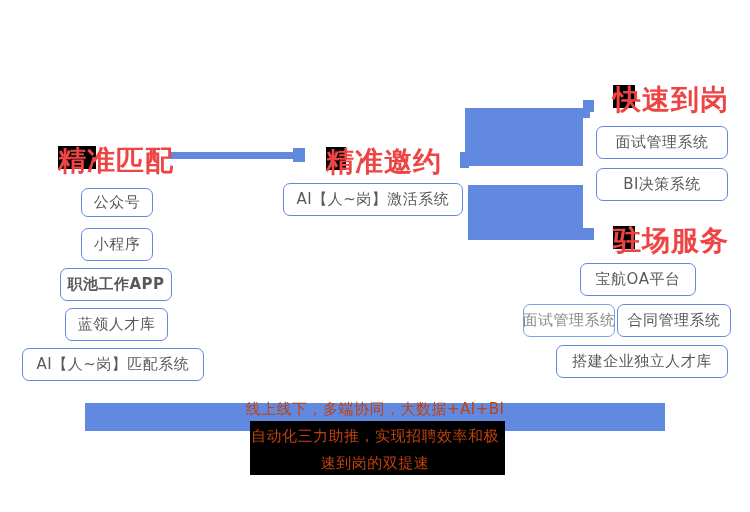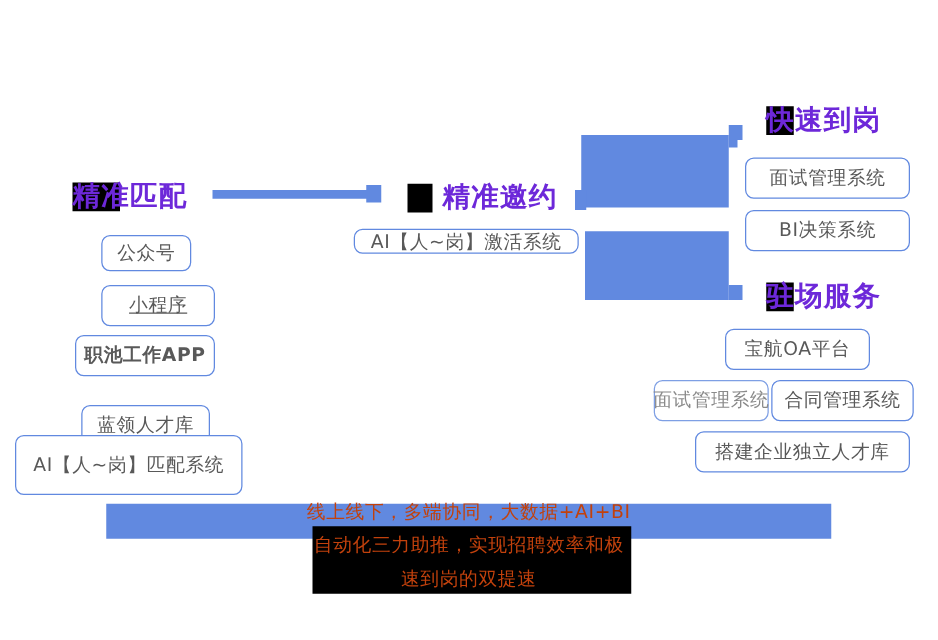--- a/index.html
+++ b/index.html
@@ -35,23 +35,23 @@
     letter-spacing: 0.5px;
   }
   .pill.faint {
     color: #8a8a8a;
     border-color: #7E9FE4;
   }
 
   
   .heading {
     position: absolute;
-    font-size: 22px;
+    font-size: 28px;
     font-weight: bold;
-    color: #6d28d9;
+    color: #ef4444;
     line-height: 1;
     white-space: nowrap;
     letter-spacing: 1px;
     z-index: 6;
   }
 
   
   .blue-rect {
     position: absolute;
     background: #6189E0;
@@ -97,35 +97,35 @@
   <div class="blue-rect" style="left:583px; top:228px; width:11px; height:12px;"></div>
 
   <div class="connector" style="left:170px; top:152px; width:125px; height:7px;"></div>
   <div class="connector-head" style="left:293px; top:148px; width:12px; height:14px;"></div>
   <div class="connector" style="left:460px; top:152px; width:9px; height:16px;"></div>
 
   <div class="black-rect" style="left:58px; top:146px; width:38px; height:23px; z-index:5;"></div>
   <div class="heading" style="left:58px; top:147px;">精准匹配</div>
 
   <div class="black-rect" style="left:326px; top:147px; width:20px; height:23px; z-index:5;"></div>
-  <div class="heading" style="left:326px; top:148px;margin-left:28px;">精准邀约</div>
+  <div class="heading" style="left:326px; top:148px;">精准邀约</div>
 
   <div class="black-rect" style="left:613px; top:85px; width:22px; height:23px; z-index:5;"></div>
   <div class="heading" style="left:613px; top:86px;">快速到岗</div>
 
   <div class="black-rect" style="left:613px; top:226px; width:22px; height:23px; z-index:5;"></div>
   <div class="heading" style="left:613px; top:227px;">驻场服务</div>
 
   <div class="pill" style="left:81px; top:188px; width:72px; height:29px;">公众号</div>
-  <div class="pill" style="left:81px; top:228px; width:91px; height:33px;text-decoration:underline;">小程序</div>
+  <div class="pill" style="left:81px; top:228px; width:72px; height:33px;">小程序</div>
   <div class="pill" style="left:60px; top:268px; width:112px; height:33px;font-weight:bold;">职池工作APP</div>
-  <div class="pill" style="left:65px; top:308px; width:103px; height:33px;margin-top:16px;">蓝领人才库</div>
-  <div class="pill" style="left:12px; top:348px; width:182px; height:48px;">AI【人~岗】匹配系统</div>
+  <div class="pill" style="left:65px; top:308px; width:103px; height:33px;">蓝领人才库</div>
+  <div class="pill" style="left:22px; top:348px; width:182px; height:33px;">AI【人~岗】匹配系统</div>
 
-  <div class="pill" style="left:283px; top:183px; width:180px; height:20px;">AI【人~岗】激活系统</div>
+  <div class="pill" style="left:283px; top:183px; width:180px; height:33px;">AI【人~岗】激活系统</div>
 
   <div class="pill" style="left:596px; top:126px; width:132px; height:33px;">面试管理系统</div>
   <div class="pill" style="left:596px; top:168px; width:132px; height:33px;">BI决策系统</div>
 
   <div class="pill" style="left:580px; top:263px; width:116px; height:33px;">宝航OA平台</div>
   <div class="pill faint" style="left:523px; top:304px; width:92px; height:33px;">面试管理系统</div>
   <div class="pill" style="left:617px; top:304px; width:114px; height:33px;">合同管理系统</div>
   <div class="pill" style="left:556px; top:345px; width:172px; height:33px;">搭建企业独立人才库</div>
 
   <div class="blue-rect" style="left:85px; top:403px; width:580px; height:28px;"></div>

